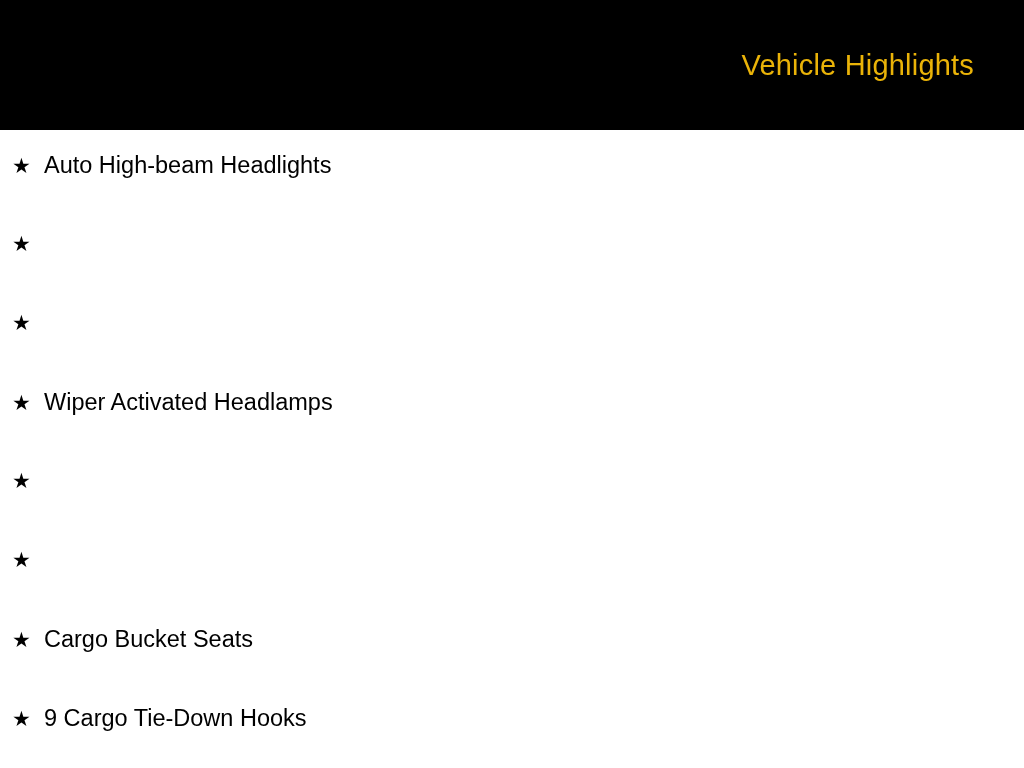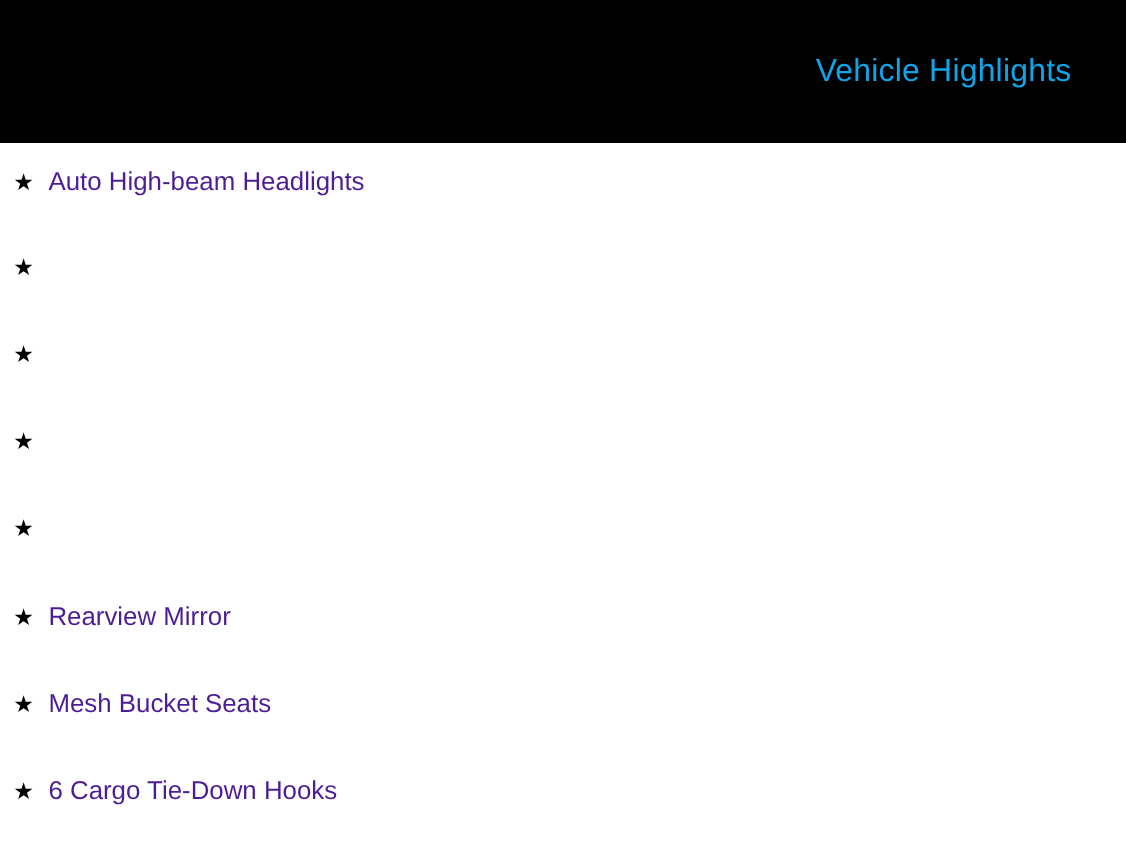--- a/index.html
+++ b/index.html
@@ -26,21 +26,21 @@
     width: 1024px;
     height: 130px;
     background: #000000;
     display: flex;
     align-items: center;
     justify-content: flex-end;
     box-sizing: border-box;
     padding-right: 50px;
   }
   .header-title {
-    color: #0ea5e9;
+    color: #eab308;
     font-size: 29px;
     font-weight: normal;
     letter-spacing: 0.2px;
     line-height: 1;
   }
   .highlights-list {
     position: absolute;
     top: 130px;
     left: 0;
     width: 1024px;
@@ -56,21 +56,21 @@
   }
   .star-icon {
     flex: 0 0 auto;
     width: 32px;
     font-size: 21px;
     color: #000000;
     line-height: 1;
   }
   .highlight-label {
     font-size: 23.5px;
-    color: #4c1d95;
+    color: #000000;
     line-height: 1;
     white-space: nowrap;
   }
 </style>
 </head>
 <body>
 
 <div class="page">
 
   <div class="header-bar">
@@ -87,35 +87,35 @@
     <div class="highlight-item">
       <span class="star-icon">★</span>
     </div>
 
     <div class="highlight-item">
       <span class="star-icon">★</span>
     </div>
 
     <div class="highlight-item">
       <span class="star-icon">★</span>
+      <span class="highlight-label">Wiper Activated Headlamps</span>
     </div>
 
     <div class="highlight-item">
       <span class="star-icon">★</span>
     </div>
 
     <div class="highlight-item">
       <span class="star-icon">★</span>
-      <span class="highlight-label">Rearview Mirror</span>
     </div>
 
     <div class="highlight-item">
       <span class="star-icon">★</span>
-      <span class="highlight-label">Mesh Bucket Seats</span>
+      <span class="highlight-label">Cargo Bucket Seats</span>
     </div>
 
     <div class="highlight-item">
       <span class="star-icon">★</span>
-      <span class="highlight-label">6 Cargo Tie-Down Hooks</span>
+      <span class="highlight-label">9 Cargo Tie-Down Hooks</span>
     </div>
 
   </div>
 </div>
 
 </body></html>

